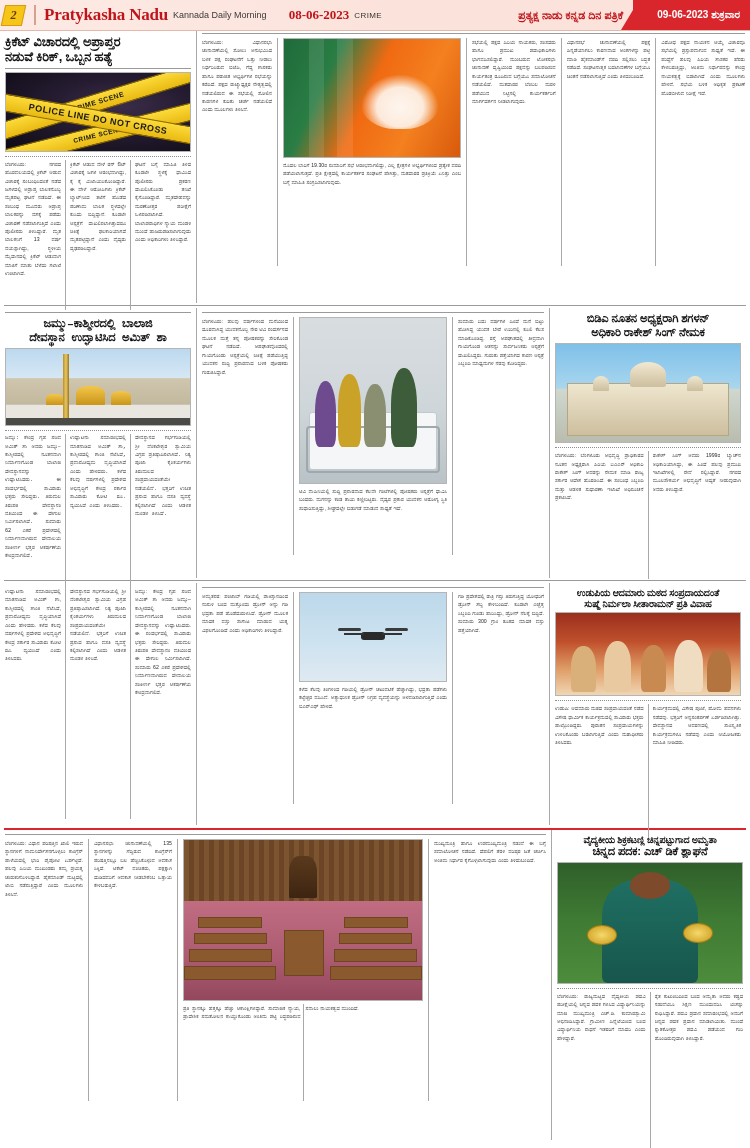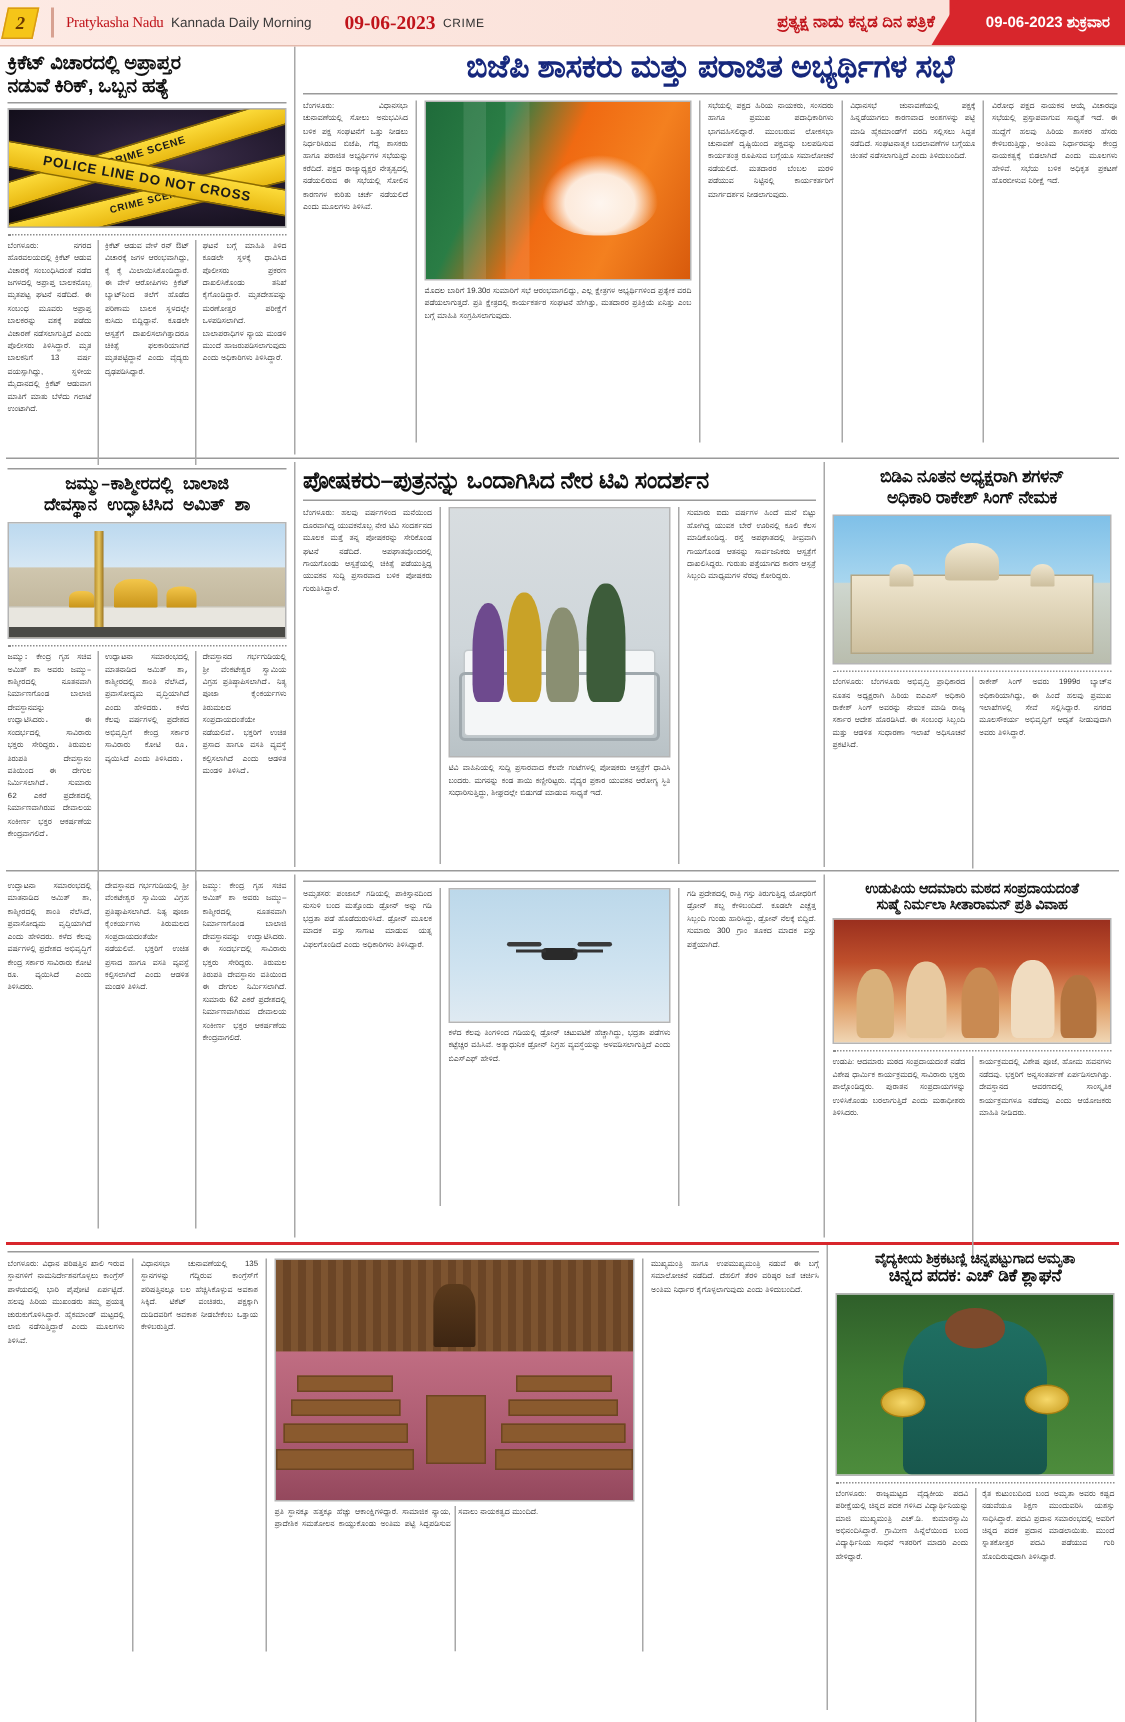--- a/index.html
+++ b/index.html
@@ -7,21 +7,21 @@
   .page{position:relative;width:750px;height:1148px;background:#fff;box-sizing:border-box;}
 
   
   .masthead{position:relative;height:30px;background:linear-gradient(90deg,#fdeae4 0%,#fbe2da 60%,#fbe2da 100%);
             display:flex;align-items:center;border-bottom:1px solid #e4b9ab;}
   .page-badge{width:26px;display:flex;align-items:center;justify-content:center;}
   .badge-shape{width:19px;height:19px;background:#f5c518;border:1.4px solid #d99a16;
                transform:skewX(-12deg);display:flex;align-items:center;justify-content:center;
                font-weight:bold;font-size:12px;color:#6b3a00;font-family:"Liberation Serif",serif;}
   .vsep{width:2px;height:20px;background:#d7a191;margin:0 8px;}
-  .mast-title{font-family:"Liberation Serif",serif;font-weight:normal;font-size:10px;color:#c0141b;letter-spacing:-0.2px;}
+  .mast-title{font-family:"Liberation Serif",serif;font-weight:bold;font-size:17px;color:#c0141b;letter-spacing:-0.2px;}
   .mast-sub{font-size:9px;color:#3a3a3a;margin-left:5px;}
   .mast-date{font-family:"Liberation Serif",serif;font-weight:bold;font-size:13px;color:#c0141b;margin-left:22px;}
   .mast-day{font-size:8px;color:#333;margin-left:5px;letter-spacing:0.4px;}
   .mast-kn{margin-left:auto;font-size:11px;font-weight:bold;color:#c0141b;}
   .mast-red{position:relative;margin-left:10px;background:#d8262c;color:#fff;font-weight:bold;
             font-size:10px;height:30px;display:flex;align-items:center;padding:0 10px 0 24px;}
   .mast-red:before{content:"";position:absolute;left:-12px;top:0;width:0;height:0;
             border-style:solid;border-width:0 0 30px 18px;border-color:transparent transparent #d8262c transparent;}
 
   
@@ -118,21 +118,21 @@
 
 <div class="page">
 
   <div class="masthead">
     <div class="page-badge">
       <div class="badge-shape">2</div>
     </div>
     <div class="vsep"></div>
     <div class="mast-title">Pratykasha Nadu</div>
     <div class="mast-sub">Kannada Daily Morning</div>
-    <div class="mast-date">09-06-2023</div>
+    <div class="mast-date">08-06-2023</div>
     <div class="mast-day">CRIME</div>
     <div class="mast-kn">ಪ್ರತ್ಯಕ್ಷ ನಾಡು ಕನ್ನಡ ದಿನ ಪತ್ರಿಕೆ</div>
     <div class="mast-red">09-06-2023 ಶುಕ್ರವಾರ</div>
   </div>
 
   <div class="region" style="height:272px;">
 
     <div class="col" style="width:196px;padding:3px 5px 0 5px;">
       <div class="hl hl-black hl-md">ಕ್ರಿಕೆಟ್ ವಿಚಾರದಲ್ಲಿ ಅಪ್ರಾಪ್ತರ</div>
       <div class="hl hl-black hl-md" style="margin-bottom:3px;">ನಡುವೆ ಕಿರಿಕ್, ಒಬ್ಬನ ಹತ್ಯೆ</div>
@@ -151,21 +151,20 @@
         <div class="vline"></div>
         <div class="body-col" style="flex:1;">ಕ್ರಿಕೆಟ್ ಆಡುವ ವೇಳೆ ರನ್ ಔಟ್ ವಿಚಾರಕ್ಕೆ ಜಗಳ ಆರಂಭವಾಗಿದ್ದು, ಕೈ ಕೈ ಮಿಲಾಯಿಸಿಕೊಂಡಿದ್ದಾರೆ. ಈ ವೇಳೆ ಆರೋಪಿಗಳು ಕ್ರಿಕೆಟ್ ಬ್ಯಾಟ್‌ನಿಂದ ತಲೆಗೆ ಹೊಡೆದ ಪರಿಣಾಮ ಬಾಲಕ ಸ್ಥಳದಲ್ಲೇ ಕುಸಿದು ಬಿದ್ದಿದ್ದಾನೆ. ಕೂಡಲೇ ಆಸ್ಪತ್ರೆಗೆ ದಾಖಲಿಸಲಾಗಿತ್ತಾದರೂ ಚಿಕಿತ್ಸೆ ಫಲಕಾರಿಯಾಗದೆ ಮೃತಪಟ್ಟಿದ್ದಾನೆ ಎಂದು ವೈದ್ಯರು ದೃಢಪಡಿಸಿದ್ದಾರೆ.</div>
         <div class="vline"></div>
         <div class="body-col" style="flex:1;">ಘಟನೆ ಬಗ್ಗೆ ಮಾಹಿತಿ ತಿಳಿದ ಕೂಡಲೇ ಸ್ಥಳಕ್ಕೆ ಧಾವಿಸಿದ ಪೊಲೀಸರು ಪ್ರಕರಣ ದಾಖಲಿಸಿಕೊಂಡು ತನಿಖೆ ಕೈಗೊಂಡಿದ್ದಾರೆ. ಮೃತದೇಹವನ್ನು ಮರಣೋತ್ತರ ಪರೀಕ್ಷೆಗೆ ಒಳಪಡಿಸಲಾಗಿದೆ. ಬಾಲಾಪರಾಧಿಗಳ ನ್ಯಾಯ ಮಂಡಳಿ ಮುಂದೆ ಹಾಜರುಪಡಿಸಲಾಗುವುದು ಎಂದು ಅಧಿಕಾರಿಗಳು ತಿಳಿಸಿದ್ದಾರೆ.</div>
       </div>
     </div>
 
     <div class="vline" style="height:272px;"></div>
 
     <div class="col" style="width:553px;padding:2px 5px 0 5px;">
-      <div class="hl hl-blue hl-xl" style="text-align:center;margin-bottom:4px;">ಬಿಜೆಪಿ ಶಾಸಕರು ಮತ್ತು ಪರಾಜಿತ ಅಭ್ಯರ್ಥಿಗಳ ಸಭೆ</div>
       <div class="rule-thin" style="margin-bottom:4px;"></div>
 
       <div style="display:flex;gap:5px;height:228px;">
         <div class="body-col" style="width:70px;">ಬೆಂಗಳೂರು: ವಿಧಾನಸಭಾ ಚುನಾವಣೆಯಲ್ಲಿ ಸೋಲು ಅನುಭವಿಸಿದ ಬಳಿಕ ಪಕ್ಷ ಸಂಘಟನೆಗೆ ಒತ್ತು ನೀಡಲು ನಿರ್ಧರಿಸಿರುವ ಬಿಜೆಪಿ, ಗೆದ್ದ ಶಾಸಕರು ಹಾಗೂ ಪರಾಜಿತ ಅಭ್ಯರ್ಥಿಗಳ ಸಭೆಯನ್ನು ಕರೆದಿದೆ. ಪಕ್ಷದ ರಾಜ್ಯಾಧ್ಯಕ್ಷರ ನೇತೃತ್ವದಲ್ಲಿ ನಡೆಯಲಿರುವ ಈ ಸಭೆಯಲ್ಲಿ ಸೋಲಿನ ಕಾರಣಗಳ ಕುರಿತು ಚರ್ಚೆ ನಡೆಯಲಿದೆ ಎಂದು ಮೂಲಗಳು ತಿಳಿಸಿವೆ.</div>
         <div class="vline"></div>
         <div style="width:178px;display:flex;flex-direction:column;">
           <div class="photo ph-bjp" style="height:118px;">
             <div class="bjp-stripe" style="left:14%;"></div>
             <div class="bjp-stripe" style="left:30%;"></div>
             <div class="bjp-lotus"></div>
@@ -207,21 +206,20 @@
         <div class="vline"></div>
         <div class="body-col" style="flex:1;">ಉದ್ಘಾಟನಾ ಸಮಾರಂಭದಲ್ಲಿ ಮಾತನಾಡಿದ ಅಮಿತ್ ಶಾ, ಕಾಶ್ಮೀರದಲ್ಲಿ ಶಾಂತಿ ನೆಲೆಸಿದೆ, ಪ್ರವಾಸೋದ್ಯಮ ವೃದ್ಧಿಯಾಗಿದೆ ಎಂದು ಹೇಳಿದರು. ಕಳೆದ ಕೆಲವು ವರ್ಷಗಳಲ್ಲಿ ಪ್ರದೇಶದ ಅಭಿವೃದ್ಧಿಗೆ ಕೇಂದ್ರ ಸರ್ಕಾರ ಸಾವಿರಾರು ಕೋಟಿ ರೂ. ವ್ಯಯಿಸಿದೆ ಎಂದು ತಿಳಿಸಿದರು.</div>
         <div class="vline"></div>
         <div class="body-col" style="flex:1;">ದೇವಸ್ಥಾನದ ಗರ್ಭಗುಡಿಯಲ್ಲಿ ಶ್ರೀ ವೆಂಕಟೇಶ್ವರ ಸ್ವಾಮಿಯ ವಿಗ್ರಹ ಪ್ರತಿಷ್ಠಾಪಿಸಲಾಗಿದೆ. ನಿತ್ಯ ಪೂಜಾ ಕೈಂಕರ್ಯಗಳು ತಿರುಮಲದ ಸಂಪ್ರದಾಯದಂತೆಯೇ ನಡೆಯಲಿವೆ. ಭಕ್ತರಿಗೆ ಉಚಿತ ಪ್ರಸಾದ ಹಾಗೂ ವಸತಿ ವ್ಯವಸ್ಥೆ ಕಲ್ಪಿಸಲಾಗಿದೆ ಎಂದು ಆಡಳಿತ ಮಂಡಳಿ ತಿಳಿಸಿದೆ.</div>
       </div>
     </div>
 
     <div class="vline" style="height:270px;"></div>
 
     <div class="col" style="width:352px;padding:4px 5px 0 5px;">
-      <div class="hl hl-black hl-lg" style="margin-bottom:3px;">ಪೋಷಕರು–ಪುತ್ರನನ್ನು ಒಂದಾಗಿಸಿದ ನೇರ ಟಿವಿ ಸಂದರ್ಶನ</div>
       <div class="rule-thin" style="margin-bottom:4px;"></div>
 
       <div style="display:flex;gap:5px;height:238px;">
         <div class="body-col" style="width:86px;">ಬೆಂಗಳೂರು: ಹಲವು ವರ್ಷಗಳಿಂದ ಮನೆಯಿಂದ ದೂರವಾಗಿದ್ದ ಯುವಕನೊಬ್ಬ ನೇರ ಟಿವಿ ಸಂದರ್ಶನದ ಮೂಲಕ ಮತ್ತೆ ತನ್ನ ಪೋಷಕರನ್ನು ಸೇರಿಕೊಂಡ ಘಟನೆ ನಡೆದಿದೆ. ಅಪಘಾತವೊಂದರಲ್ಲಿ ಗಾಯಗೊಂಡು ಆಸ್ಪತ್ರೆಯಲ್ಲಿ ಚಿಕಿತ್ಸೆ ಪಡೆಯುತ್ತಿದ್ದ ಯುವಕನ ಸುದ್ದಿ ಪ್ರಸಾರವಾದ ಬಳಿಕ ಪೋಷಕರು ಗುರುತಿಸಿದ್ದಾರೆ.</div>
         <div class="vline"></div>
         <div style="flex:1;display:flex;flex-direction:column;">
           <div class="photo ph-hosp" style="height:165px;">
             <div class="hosp-bed"></div>
             <div class="hosp-rail"></div>
             <div class="person" style="left:10%;width:15%;height:40%;background:#6e4a8e;"></div>

